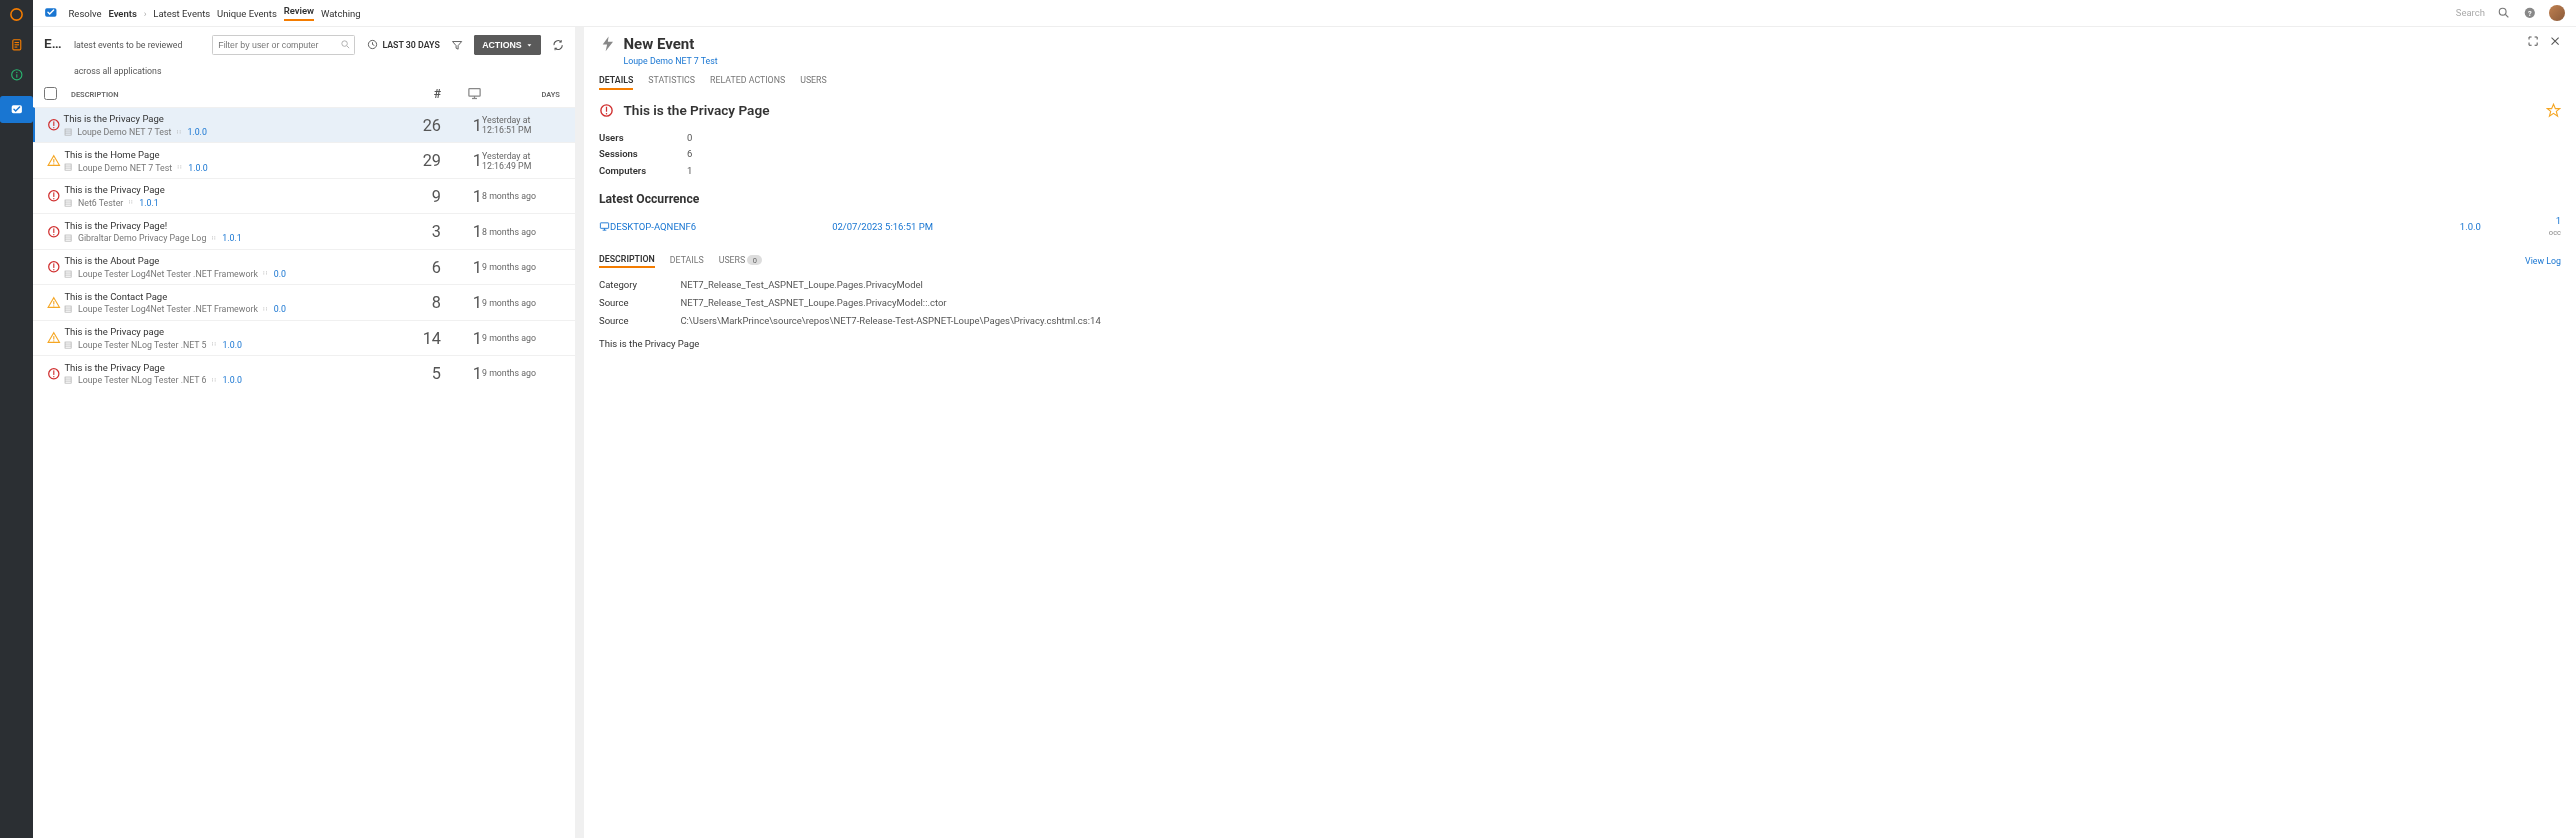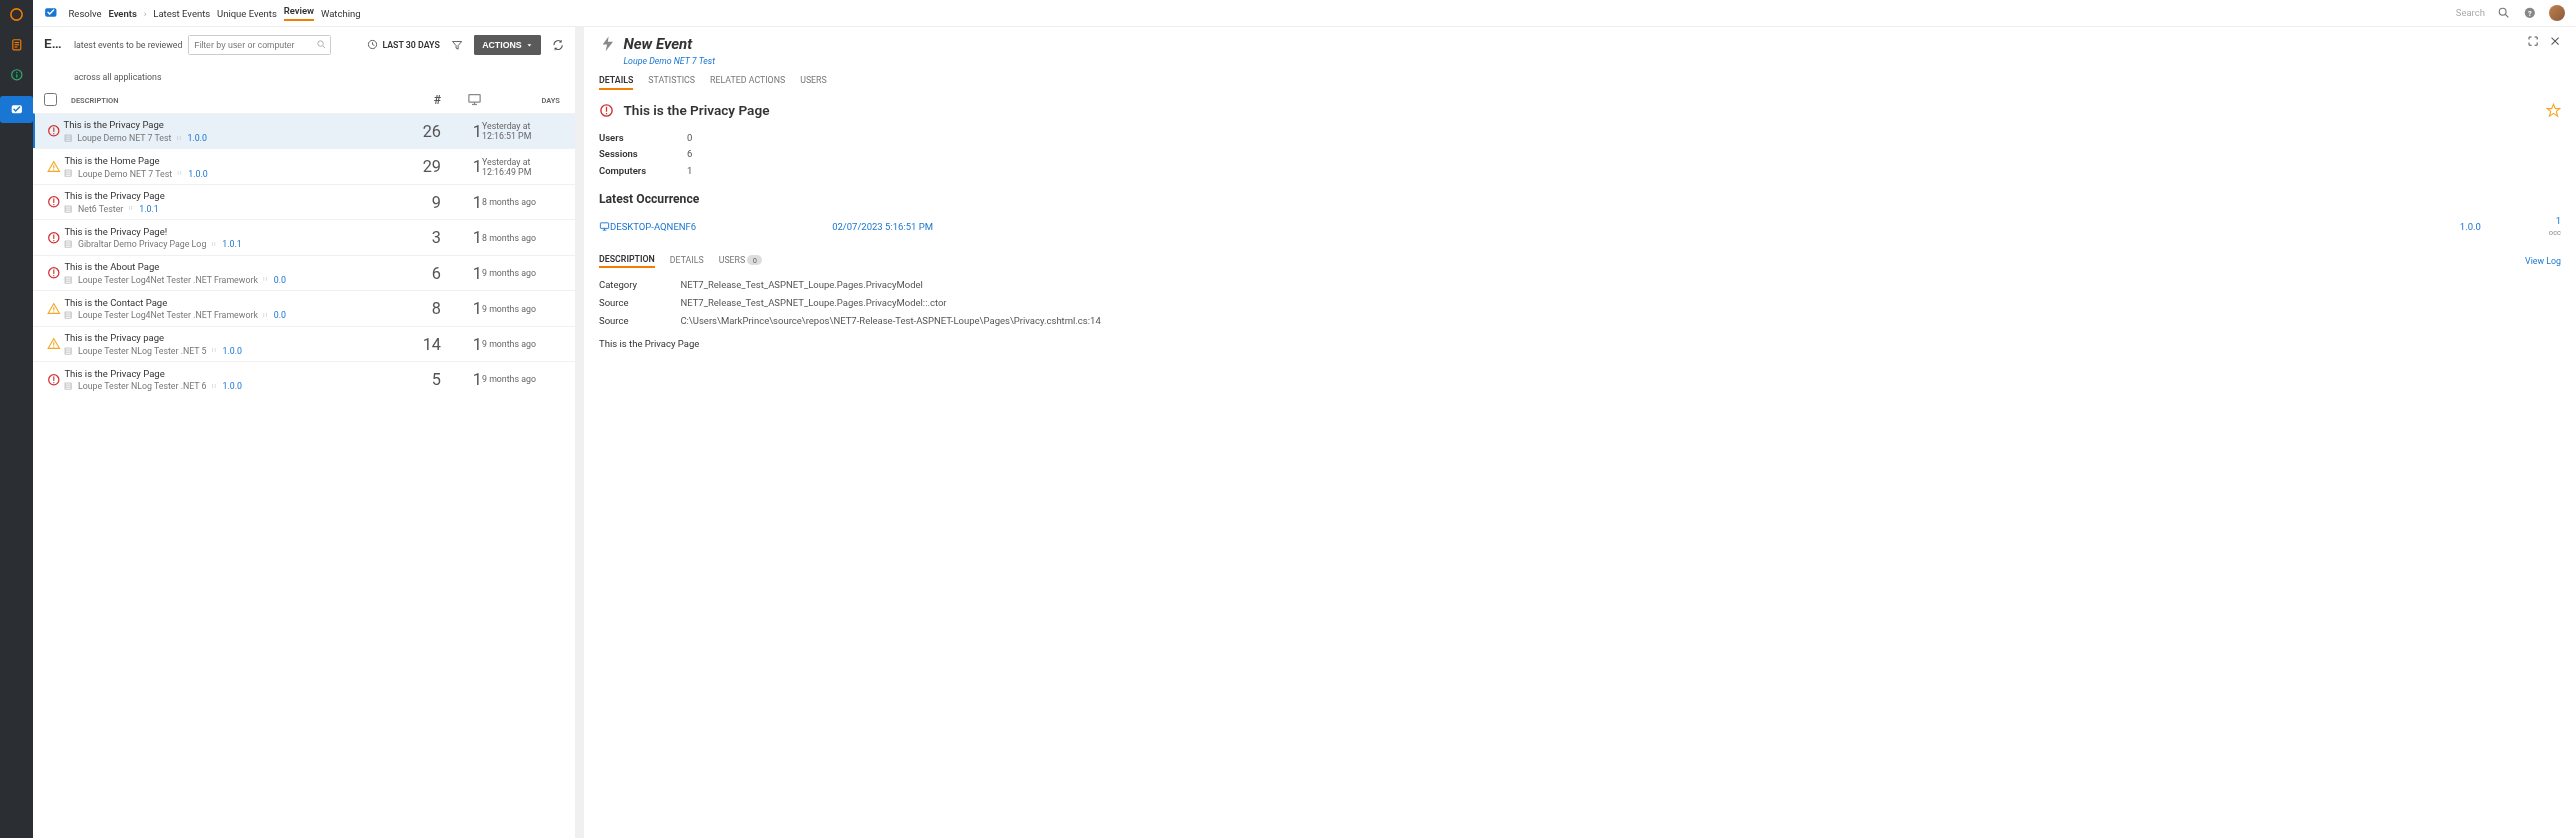--- a/index.html
+++ b/index.html
@@ -17,21 +17,21 @@
 .topbar .chevron { color: #aaa; }
 .topbar-right { margin-left: auto; display: flex; align-items: center; gap: 12.2px; }
 .search-ph { color: #aaa; }
 .icon-btn { color: #777; cursor: pointer; }
 .avatar { width: 16.3px; height: 16.3px; border-radius: 50%; background: linear-gradient(135deg,#c08050,#8a5a3a); }
 .content { flex: 1; display: flex; min-height: 0; }
 .left-pane { width: 551px; display: flex; flex-direction: column; border-right: 9.5px solid #f0f0f0; min-height: 0; }
 .left-header { display: flex; align-items: flex-start; padding: 8.2px 11px 5.4px 11px; gap: 9.5px; }
 .left-title { font-size: 13.6px; font-weight: 600; white-space: nowrap; overflow: hidden; text-overflow: ellipsis; width: 20.4px; }
 .left-subtitle { color: #555; font-size: 8.8px; }
-.filter-box { position: relative; }
+.filter-box { position: relative; margin-left: 24px; }
 .filter-box input { width: 143px; padding: 4.1px 19px 4.1px 5.4px; border: 0.7px solid #ccc; border-radius: 1.4px; font-size: 8.8px; }
 .filter-box .search-icon { position: absolute; right: 4.1px; top: 4.1px; color: #aaa; }
 .toolbar { margin-left: auto; display: flex; align-items: center; gap: 11px; }
 .timerange { display: flex; align-items: center; gap: 4.1px; font-weight: 600; color: #333; font-size: 8.8px; }
 .actions-btn { background: #5a5a5a; color: #fff; border: none; padding: 4.8px 8.2px; font-weight: 600; font-size: 8.8px; cursor: pointer; display: flex; align-items: center; gap: 4.1px; border-radius: 1.4px; }
 .refresh-btn { color: #555; cursor: pointer; }
 .table-header { display: flex; align-items: center; padding: 4.1px 11px; color: #666; font-size: 7.5px; font-weight: 600; }
 .col-check { width: 27px; }
 .col-desc { flex: 1; }
 .col-count { width: 48px; text-align: right; font-size: 12.2px; color: #555; }
@@ -45,21 +45,21 @@
 .row .desc-title { font-size: 9.5px; color: #333; margin-bottom: 2.7px; }
 .row .desc-meta { font-size: 8.8px; color: #777; display: flex; align-items: center; gap: 5.4px; }
 .row .desc-meta .app-icon { color: #aaa; }
 .row .version-link { color: #1976d2; }
 .row .version-dots { color: #aaa; letter-spacing: 1.4px; font-size: 5.4px; }
 .row .count-big { width: 48px; text-align: right; font-size: 16.3px; color: #555; }
 .row .comp-big { width: 41px; text-align: right; font-size: 16.3px; color: #555; }
 .row .last-text { width: 82px; text-align: left; font-size: 8.8px; color: #666; padding-right: 2.7px; }
 .right-pane { flex: 1; display: flex; flex-direction: column; padding: 8.2px 15px; overflow-y: auto; }
 .right-header { display: flex; align-items: flex-start; }
-.event-title-block { display: flex; align-items: flex-start; gap: 6.8px; font-style: italic; }
+.event-title-block { display: flex; align-items: flex-start; gap: 6.8px; }
 .event-title { font-size: 15px; font-weight: 700; }
 .event-app-link { color: #1976d2; font-size: 8.8px; margin-top: 2.7px; display: block; }
 .right-header-actions { margin-left: auto; display: flex; gap: 9.5px; color: #555; }
 .right-tabs { display: flex; gap: 15px; margin-top: 9.5px; font-size: 8.8px; color: #777; }
 .right-tabs .tab { cursor: pointer; padding-bottom: 2.7px; }
 .right-tabs .tab.active { color: #333; font-weight: 600; border-bottom: 2px solid #f47c00; }
 .detail-title-row { display: flex; align-items: center; gap: 9.5px; margin-top: 12.2px; }
 .detail-title { font-size: 13.6px; font-weight: 600; }
 .star-icon { margin-left: auto; color: #f5a623; cursor: pointer; }
 .stats-grid { display: flex; gap: 54px; margin-top: 13.6px; font-size: 9.5px; }
@@ -163,21 +163,21 @@
               <span class="filter-box">
                 <input type="text" placeholder="Filter by user or computer" style="">
                 <span class="search-icon">
                   <svg width="11" height="11" viewBox="0 0 24 24">
                       <circle cx="10" cy="10" r="6" stroke="#aaa" stroke-width="2" fill="none"></circle>
                       <line x1="15" y1="15" x2="20" y2="20" stroke="#aaa" stroke-width="2"></line>
                     </svg>
                 </span>
               </span>
             </div>
-            <div class="left-subtitle" style="margin-top:17px">across all applications</div>
+            <div class="left-subtitle" style="margin-top:11px">across all applications</div>
           </div>
           <div class="toolbar">
             <span class="timerange">
               <svg width="11" height="11" viewBox="0 0 24 24">
                   <circle cx="12" cy="12" r="9" stroke="#555" stroke-width="2" fill="none"></circle>
                   <line x1="12" y1="7" x2="12" y2="12" stroke="#555" stroke-width="2"></line>
                   <line x1="12" y1="12" x2="16" y2="14" stroke="#555" stroke-width="2"></line>
                 </svg>
               <span>LAST 30 DAYS</span>
             </span>

